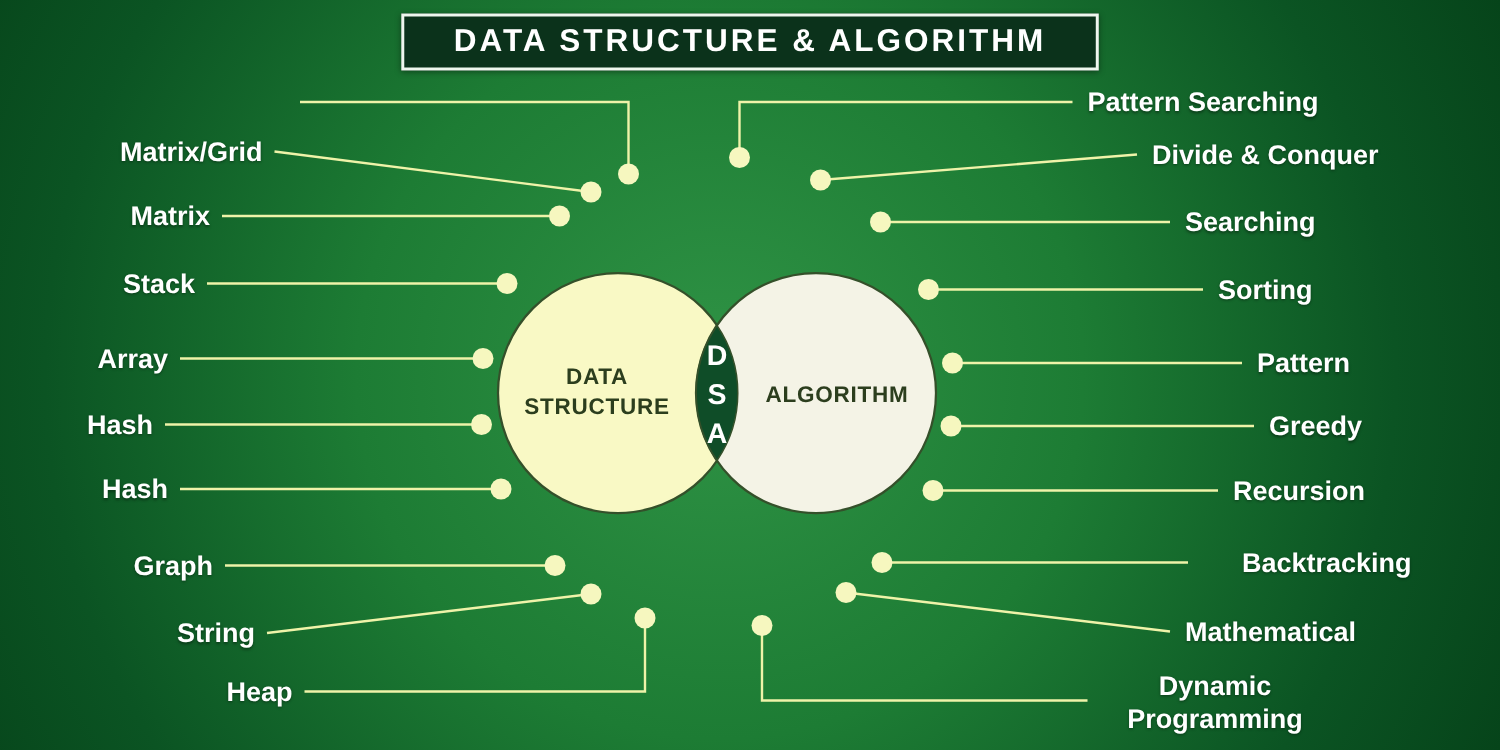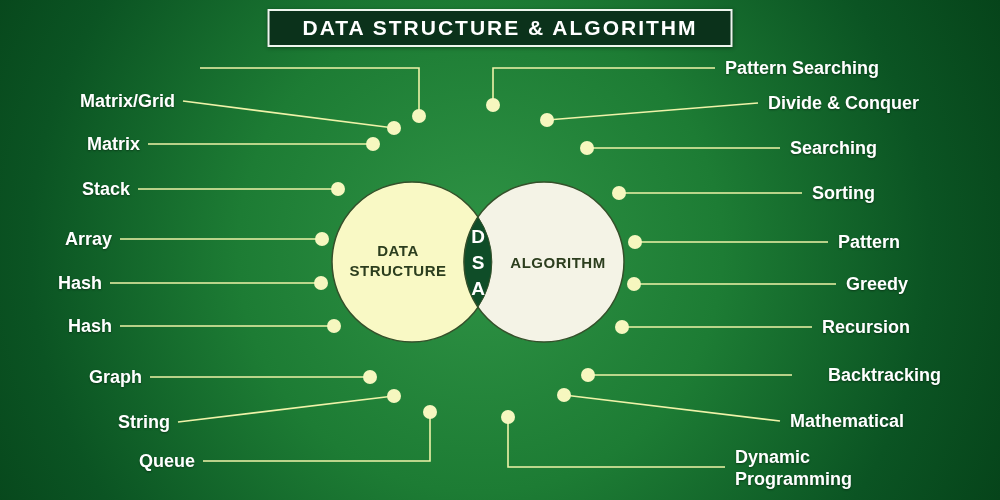--- a/index.html
+++ b/index.html
@@ -28,21 +28,21 @@
     color:#ffffff;font-weight:bold;font-size:21px;letter-spacing:2px;
     white-space:nowrap;
   }
   .art{position:absolute;left:0;top:0;}
   .lbl{
     position:absolute;
     color:#ffffff;font-weight:bold;font-size:18px;line-height:22px;
     text-shadow:0 1px 2px rgba(0,0,0,.4);
     white-space:nowrap;
   }
-  .lbl.wrap{white-space:normal;text-align:left;}
+  .lbl.wrap{white-space:normal;text-align:center;}
 </style>
 </head>
 <body>
 
 <div class="stage">
 
 
   <div class="title-box">
     <span>DATA STRUCTURE &amp; ALGORITHM</span>
   </div>
@@ -114,21 +114,21 @@
   </svg>
 
   <div class="lbl" style="top:90px;right:825px">Matrix/Grid</div>
   <div class="lbl" style="top:133px;right:860px">Matrix</div>
   <div class="lbl" style="top:178px;right:870px">Stack</div>
   <div class="lbl" style="top:228px;right:888px">Array</div>
   <div class="lbl" style="top:272px;right:898px">Hash</div>
   <div class="lbl" style="top:315px;right:888px">Hash</div>
   <div class="lbl" style="top:366px;right:858px">Graph</div>
   <div class="lbl" style="top:411px;right:830px">String</div>
-  <div class="lbl" style="top:450px;right:805px">Queue</div>
+  <div class="lbl" style="top:450px;right:805px">Heap</div>
 
   <div class="lbl" style="top:57px;left:725px">Pattern Searching</div>
   <div class="lbl" style="top:92px;left:768px">Divide &amp; Conquer</div>
   <div class="lbl" style="top:137px;left:790px">Searching</div>
   <div class="lbl" style="top:182px;left:812px">Sorting</div>
   <div class="lbl" style="top:231px;left:838px">Pattern</div>
   <div class="lbl" style="top:273px;left:846px">Greedy</div>
   <div class="lbl" style="top:316px;left:822px">Recursion</div>
   <div class="lbl" style="top:364px;left:828px">Backtracking</div>
   <div class="lbl" style="top:410px;left:790px">Mathematical</div>

